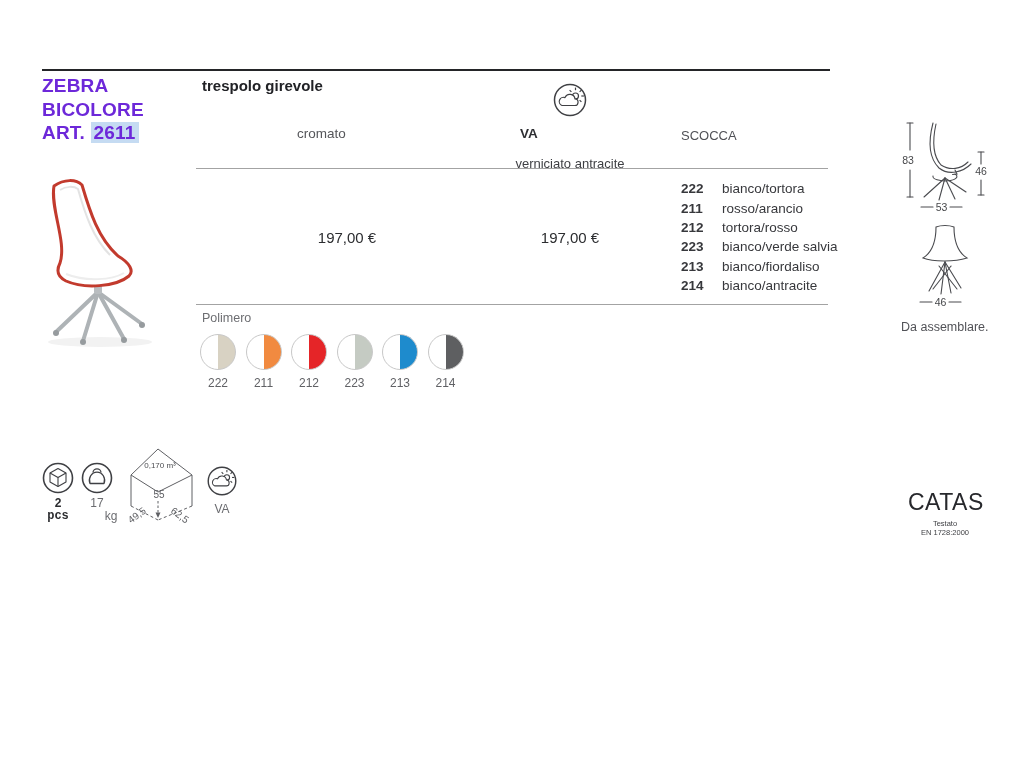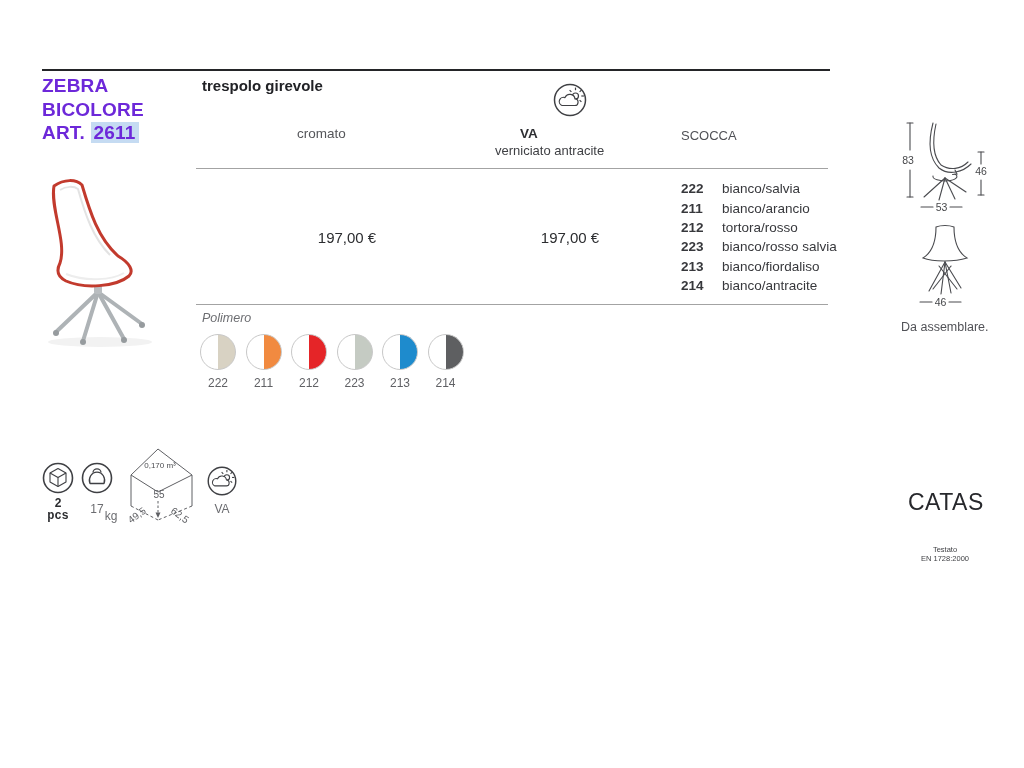--- a/index.html
+++ b/index.html
@@ -13,51 +13,51 @@
   .top-rule { left:42px; top:69px; width:788px; height:2px; background:#242528; }
   .product-title { left:42px; top:74px; font-size:19px; font-weight:bold; line-height:23.5px;
                    color:#6d28d9; letter-spacing:.2px; }
   .art-highlight { background:#c5dbf2; padding:0 3px; }
   .section-title { left:202px; top:77px; font-size:15px; font-weight:bold; color:#212226; }
 
   
   .col-head { font-size:13.5px; color:#55565a; text-align:left; }
   .col-cromato { left:297px; top:126px; width:100px; }
   .col-va { left:520px; top:126px; width:100px; font-weight:bold; color:#2e2f33; }
-  .col-va-sub { left:495px; top:143px; width:150px; font-size:13px; color:#3e3f43; }
+  .col-va-sub { left:495px; top:156px; width:150px; font-size:13px; color:#3e3f43; text-align:center; }
   .col-scocca { left:681px; top:128px; font-size:13px; color:#505156;text-align:right; }
 
   .rule-light { height:1px; background:#a3a3a3; left:196px; width:632px; }
   .rule-1 { top:168px; } .rule-2 { top:304px; }
 
   .price { font-size:15px; color:#2c2d30; text-align:center; width:100px; top:229px; }
   .price-1 { left:297px; } .price-2 { left:520px; }
 
   
   #scocca-list { left:681px; top:179px; }
   .scocca-row { display:flex; height:19.4px; align-items:center; font-size:13.5px; color:#37383c; }
   .scocca-code { width:41px; font-weight:bold; }
 
   
-  .finishes-label { left:202px; top:311px; font-size:12.5px; color:#6d6e72;font-style:italic; }
+  .finishes-label { left:202px; top:311px; font-size:12.5px; color:#6d6e72; }
   #swatch-row { left:200px; top:334px; display:flex; gap:9.5px; }
   .swatch-item { width:36px; text-align:center; }
   .swatch-circle { width:36px; height:36px; border-radius:50%; border:1px solid #c8c8c8; }
   .swatch-code { margin-top:6px; font-size:12px; color:#606165; }
 
   
   .logi-label { width:32px; text-align:center; font-size:12px; line-height:13px; }
   .logi-bold { font-weight:bold; color:#2c2d30; }
   .logi-gray { color:#6b6c70; }
 
   
   .assemble-note { left:901px; top:320px; font-size:12.5px; color:#515257; }
   .catas-name { left:908px; top:489px; font-size:23px; font-weight:normal; color:#27282c; letter-spacing:.5px; }
   .catas-sub { left:893px; top:519px; width:104px; text-align:center; font-size:7.5px;
-               line-height:9px; color:#3d3e42;margin-top:26px; }
+               line-height:9px; color:#3d3e42; }
 
   svg text { font-family:"Liberation Sans", sans-serif; }
 </style>
 </head>
 <body>
 
 <div class="abs top-rule"></div>
 
 <div class="abs product-title">
   <div>ZEBRA</div>
@@ -109,33 +109,33 @@
 <div class="abs col-scocca">SCOCCA</div>
 
 <div class="abs rule-light rule-1"></div>
 
 <div class="abs price price-1">197,00 €</div>
 <div class="abs price price-2">197,00 €</div>
 
 <div class="abs" id="scocca-list">
     <div class="scocca-row">
       <span class="scocca-code">222</span>
-      <span class="scocca-name">bianco/salvia</span>
+      <span class="scocca-name">bianco/tortora</span>
     </div>
     <div class="scocca-row">
       <span class="scocca-code">211</span>
-      <span class="scocca-name">bianco/arancio</span>
+      <span class="scocca-name">rosso/arancio</span>
     </div>
     <div class="scocca-row">
       <span class="scocca-code">212</span>
       <span class="scocca-name">tortora/rosso</span>
     </div>
     <div class="scocca-row">
       <span class="scocca-code">223</span>
-      <span class="scocca-name">bianco/rosso salvia</span>
+      <span class="scocca-name">bianco/verde salvia</span>
     </div>
     <div class="scocca-row">
       <span class="scocca-code">213</span>
       <span class="scocca-name">bianco/fiordaliso</span>
     </div>
     <div class="scocca-row">
       <span class="scocca-code">214</span>
       <span class="scocca-name">bianco/antracite</span>
     </div>
   </div>
@@ -208,21 +208,21 @@
     <line x1="29.3" y1="14" x2="31.9" y2="14"></line>
     <line x1="27.6" y1="18.1" x2="29.4" y2="19.9"></line>
     <line x1="19.4" y1="9.9" x2="17.6" y2="8.1"></line>
   </g>
   <circle cx="23.5" cy="14" r="3" fill="none" stroke="#3f4044" stroke-width="1.2"></circle>
   <path d="M 10,23.5 h 12.5 a 3.3,3.3 0 0 0 0.5,-6.6 a 5.2,5.2 0 0 0 -10,-1.3 a 4,4 0 0 0 -3,7.9 Z" fill="#ffffff" stroke="#3f4044" stroke-width="1.2" stroke-linejoin="round"></path>
 </svg>
 
 <div class="abs logi-label logi-bold" style="left:42px; top:497px;">2</div>
 <div class="abs logi-label logi-bold" style="left:42px; top:510px;font-family:Liberation Mono, monospace;">pcs</div>
-<div class="abs logi-label logi-gray" style="left:81px; top:497px;margin-top:6px;">17</div>
+<div class="abs logi-label logi-gray" style="left:81px; top:497px;">17</div>
 <div class="abs logi-label logi-gray" style="left:95px; top:510px;">kg</div>
 <div class="abs logi-label logi-gray" style="left:206px; top:503px;">VA</div>
 
 <svg class="abs" style="left:893px; top:112px;" width="120" height="200" viewBox="0 0 120 200">
   <g fill="none" stroke="#4a4b4f" stroke-width="1.1" stroke-linecap="round">
 
     <path d="M 40,11 C 35,30 36,46 46,56 C 56,64 70,60 78,52"></path>
     <path d="M 43,12 C 39,30 40,44 48,53 C 57,59 68,57 75,50"></path>
     <path d="M 40,64 a 12,4.5 0 1 0 22,-2"></path>
     <path d="M 62,58 l 2,4 l -4.5,0.5" fill="none"></path>

